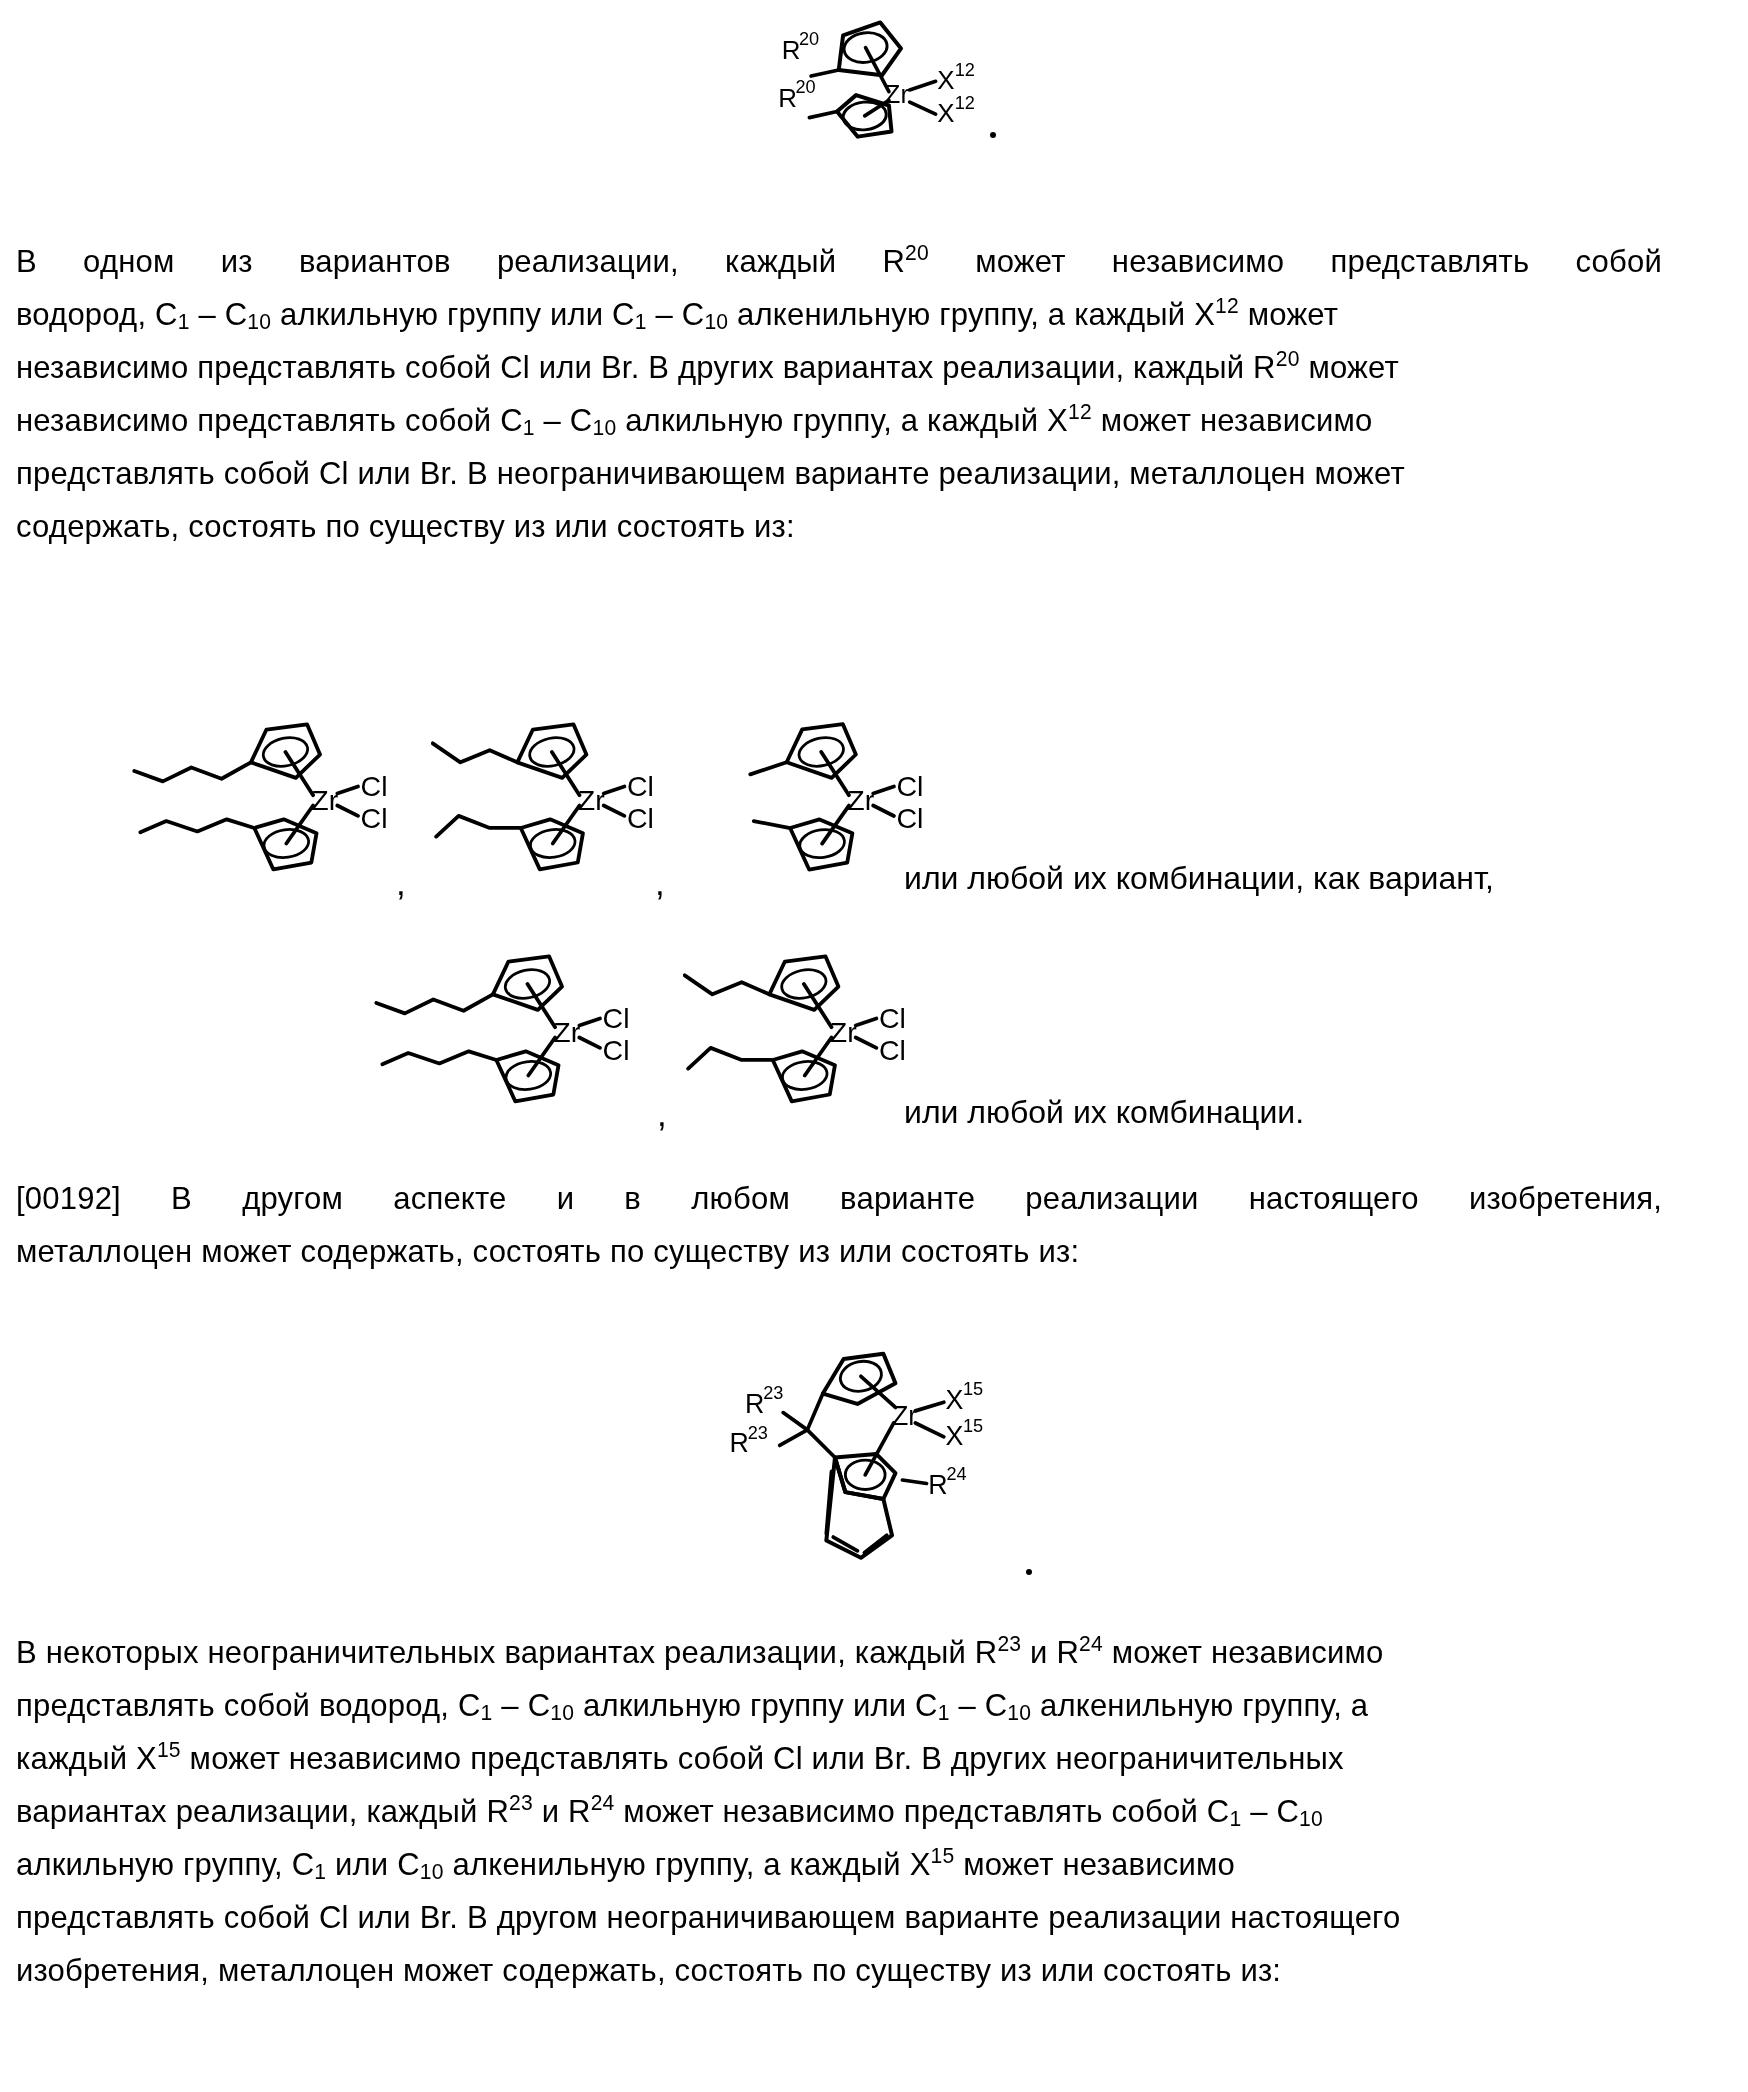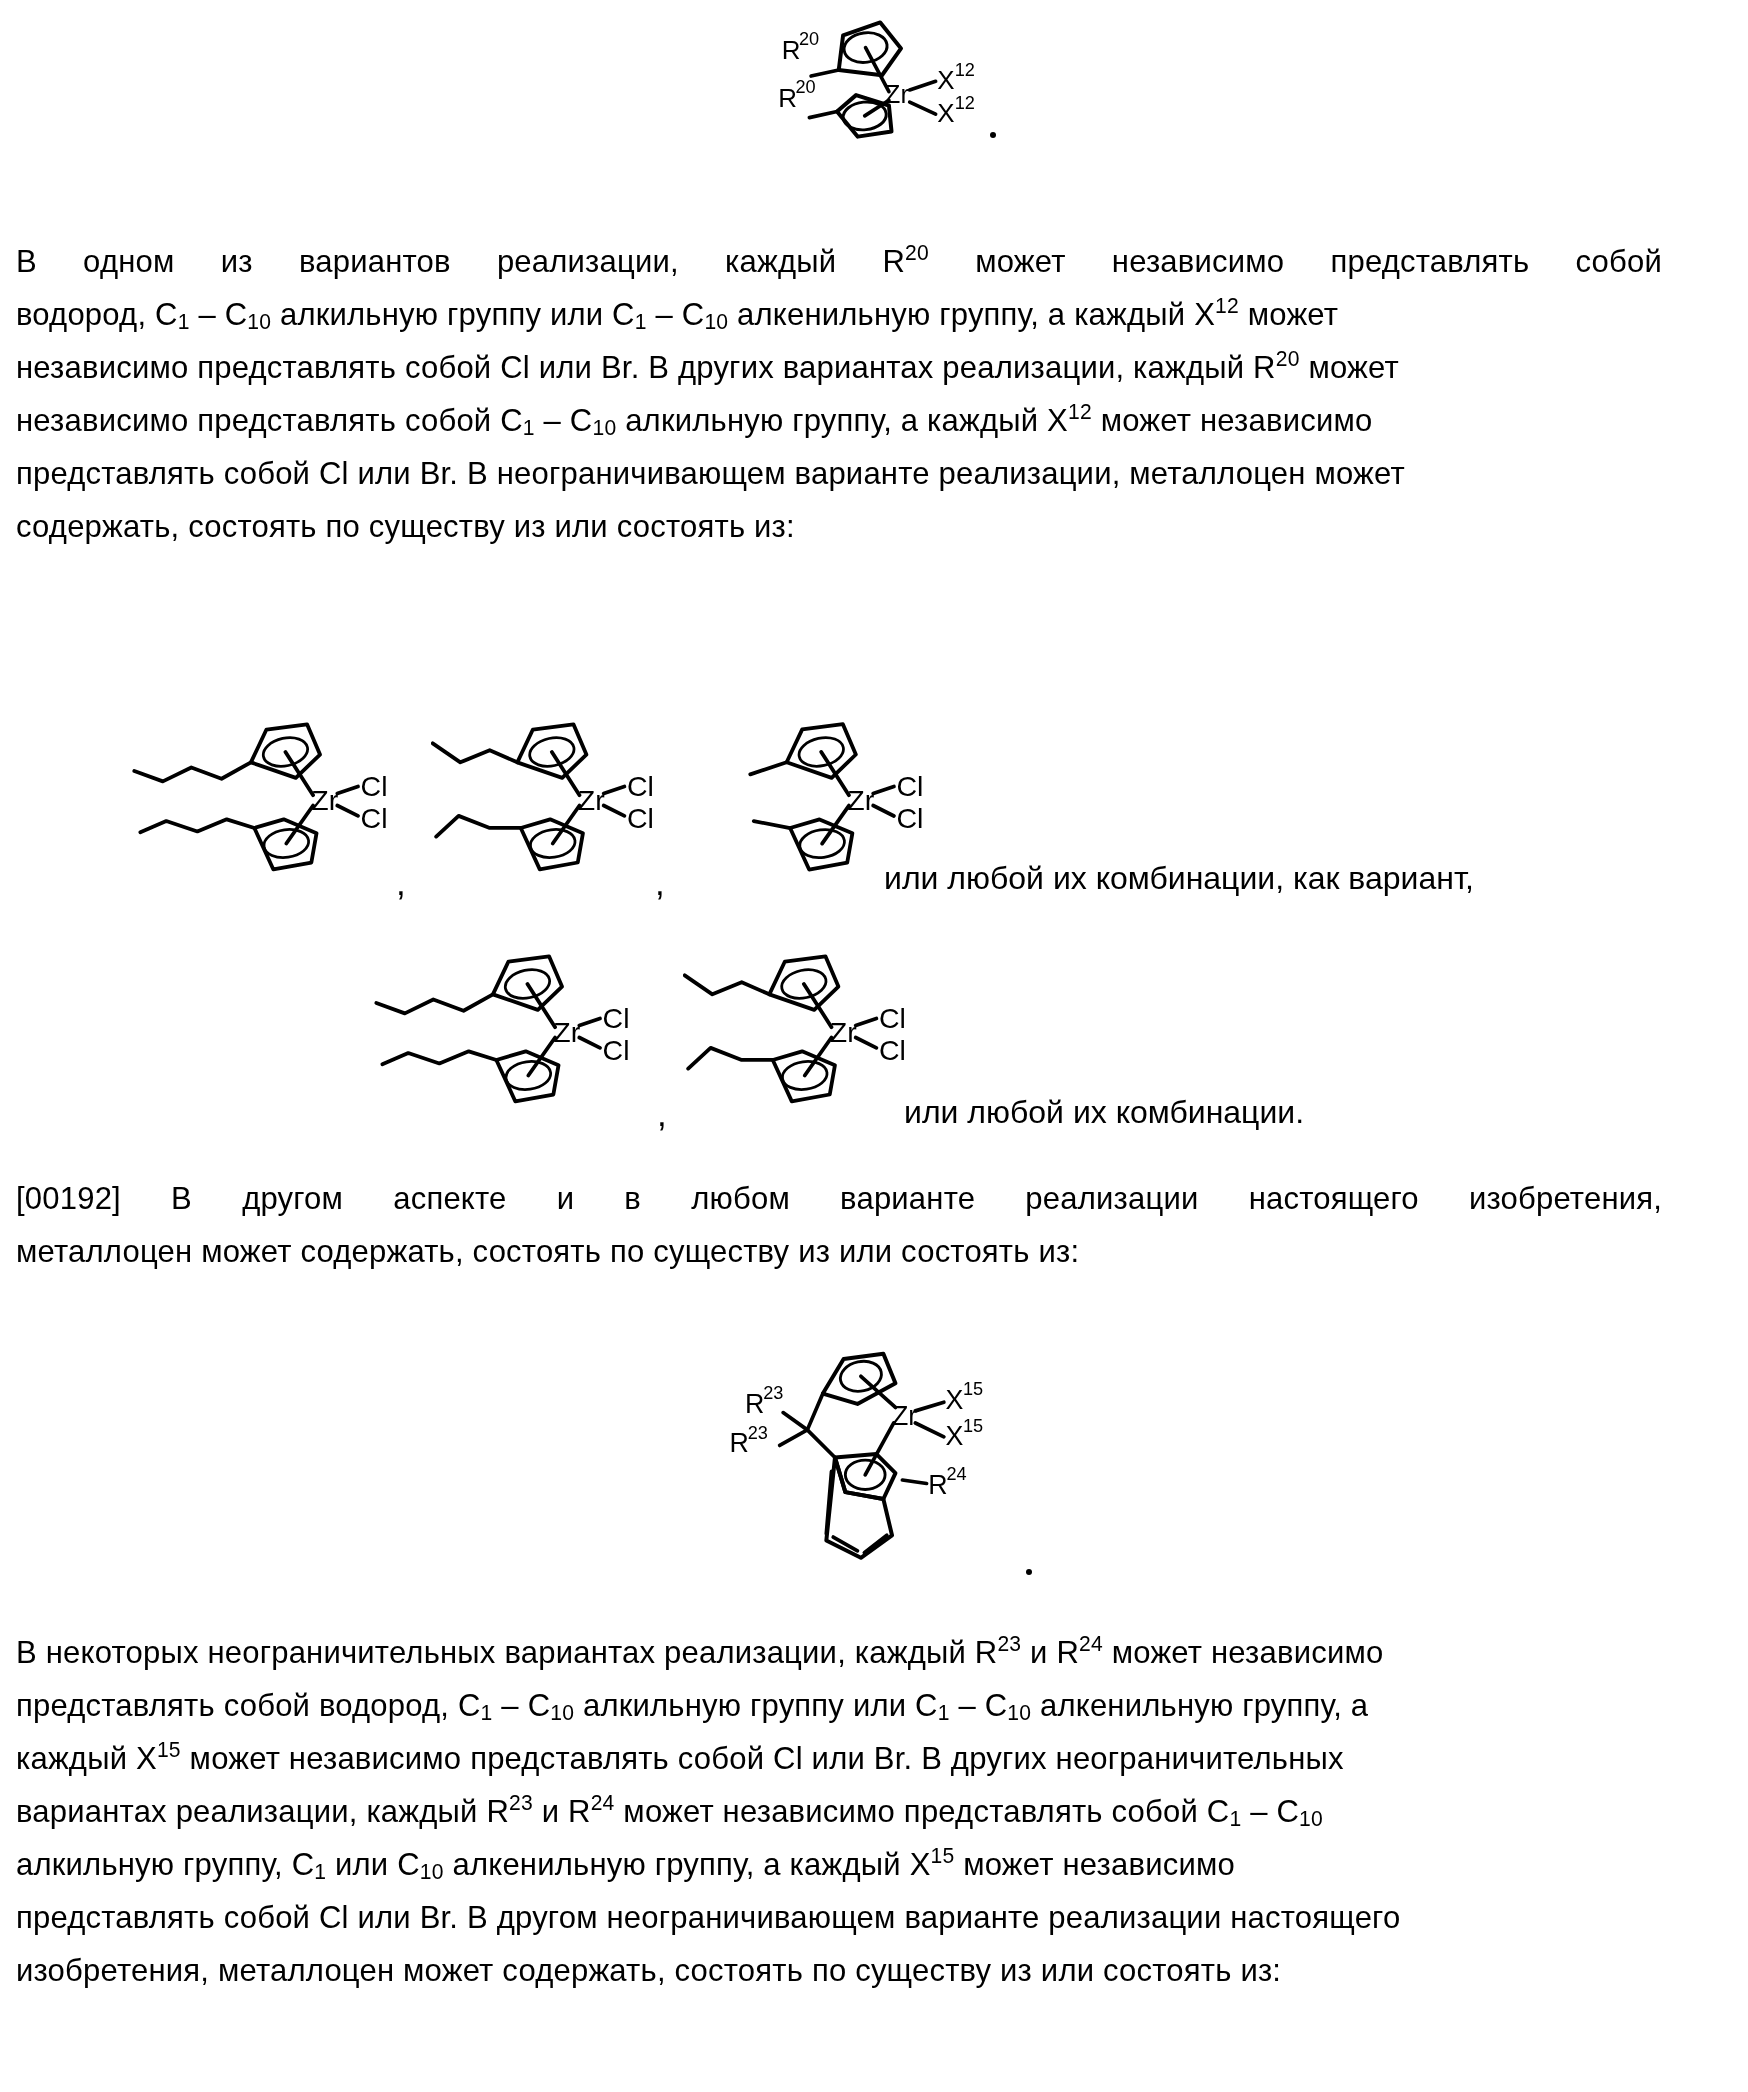--- a/index.html
+++ b/index.html
@@ -197,21 +197,21 @@
         <line x1="192" y1="122" x2="216" y2="134"></line>
       </g>
       <g font-family="Liberation Sans, sans-serif" font-size="33" fill="#000">
         <text x="162" y="127">Zr</text>
         <text x="219" y="111">Cl</text>
         <text x="219" y="148">Cl</text>
       </g>
     </svg>
   </div>
 
-  <div class="inline-note" style="left:884px; top:860px;">или любой их комбинации, как вариант,</div>
+  <div class="inline-note" style="left:904px; top:860px;">или любой их комбинации, как вариант,</div>
 
   <div class="struct" style="left:353px; top:932px; width:285px; height:186px;">
     <svg viewBox="0 0 330 215" width="285" height="186" xmlns="http://www.w3.org/2000/svg">
       <g fill="none" stroke="#000" stroke-width="4.4" stroke-linecap="round" stroke-linejoin="round">
         <polygon points="162,72 180,34 227,28 242,63 214,90"></polygon>
         <ellipse cx="202" cy="60" rx="26" ry="16" transform="rotate(-12 202 60)" stroke-width="3.2"></ellipse>
         <polyline points="27,82 60,94 93,78 128,91 162,72"></polyline>
         <line x1="202" y1="60" x2="234" y2="110"></line>
         <polygon points="166,148 200,138 238,154 232,188 188,196"></polygon>
         <ellipse cx="203" cy="166" rx="26" ry="16" transform="rotate(-8 203 166)" stroke-width="3.2"></ellipse>

